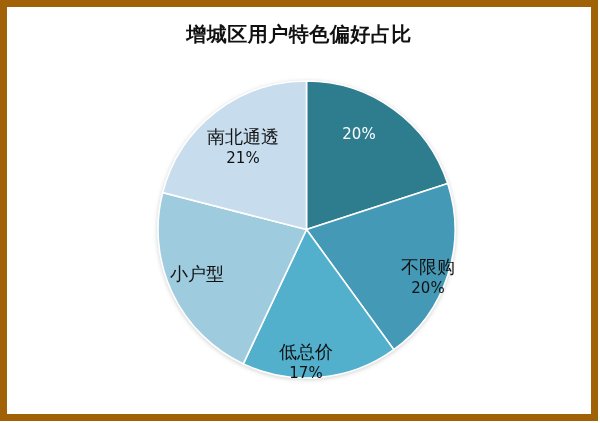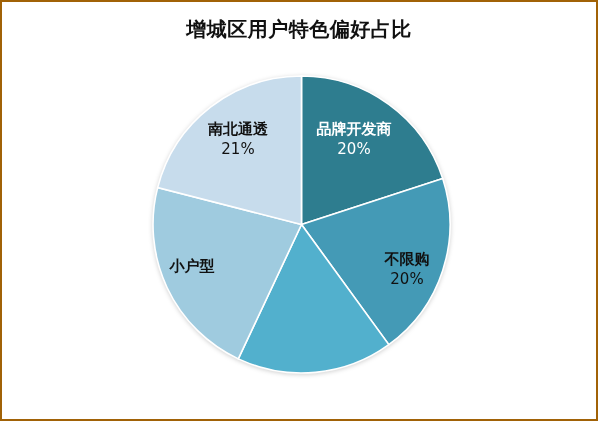--- a/index.html
+++ b/index.html
@@ -10,21 +10,21 @@
   body {
     width: 600px;
     height: 423px;
     font-family: "DejaVu Sans", "Liberation Sans", sans-serif;
     overflow: hidden;
   }
   #chart-canvas {
     position: relative;
     width: 598px;
     height: 421px;
-    border: 2px solid #a16207;
+    border: 7px solid #a16207;
     background: #ffffff;
     box-sizing: border-box;
     overflow: hidden;
   }
   #chart-title {
     position: absolute;
     top: 14px;
     left: 0;
     width: 100%;
     text-align: center;
@@ -62,33 +62,33 @@
   }
   .slice-label {
     position: absolute;
     z-index: 3;
     text-align: center;
     line-height: 1.32;
     pointer-events: none;
   }
   .slice-label .lbl-name {
     display: block;
-    font-size: 15px;
-    font-weight: bold;
+    font-size: 18px;
+    font-weight: normal;
     color: #111111;
   }
   .slice-label .lbl-val {
     display: block;
     font-size: 15px;
     font-weight: normal;
     color: #111111;
   }
   .lbl-light .lbl-name, .lbl-light .lbl-val { color: #ffffff; }
   #label-0 { left: 298px; top: 118px; width: 108px; }
-  #label-1 { left: 360px; top: 248px; width: 90px; }
+  #label-1 { left: 376px; top: 248px; width: 90px; }
   #label-2 { left: 255px; top: 333px; width: 88px; }
   #label-3 { left: 144px; top: 255px; width: 92px; }
   #label-4 { left: 182px; top: 118px; width: 108px; }
 </style>
 </head>
 <body>
 
 <div id="chart-canvas">
 
   <div id="chart-title">增城区用户特色偏好占比</div>
@@ -101,29 +101,32 @@
           <path d="M 150 150 L 150.00 1.00 A 149 149 0 0 1 291.71 103.96 Z" fill="#2e7d8f" stroke="#ffffff" stroke-width="1.6"></path>
           <path d="M 150 150 L 291.71 103.96 A 149 149 0 0 1 237.58 270.54 Z" fill="#449ab6" stroke="#ffffff" stroke-width="1.6"></path>
           <path d="M 150 150 L 237.58 270.54 A 149 149 0 0 1 86.56 284.82 Z" fill="#52b0cd" stroke="#ffffff" stroke-width="1.6"></path>
           <path d="M 150 150 L 86.56 284.82 A 149 149 0 0 1 5.68 112.95 Z" fill="#9fcbdf" stroke="#ffffff" stroke-width="1.6"></path>
           <path d="M 150 150 L 5.68 112.95 A 149 149 0 0 1 150.00 1.00 Z" fill="#c7dcec" stroke="#ffffff" stroke-width="1.6"></path>
         </g>
     </svg>
   </div>
 
   <div class="slice-label lbl-light" id="label-0">
-    <span class="lbl-name">品牌开发商</span>
     <span class="lbl-val">20%</span>
   </div>
 
   <div class="slice-label" id="label-1">
     <span class="lbl-name">不限购</span>
     <span class="lbl-val">20%</span>
   </div>
 
+  <div class="slice-label" id="label-2">
+    <span class="lbl-name">低总价</span>
+    <span class="lbl-val">17%</span>
+  </div>
 
   <div class="slice-label" id="label-3">
     <span class="lbl-name">小户型</span>
   </div>
 
   <div class="slice-label" id="label-4">
     <span class="lbl-name">南北通透</span>
     <span class="lbl-val">21%</span>
   </div>
 

